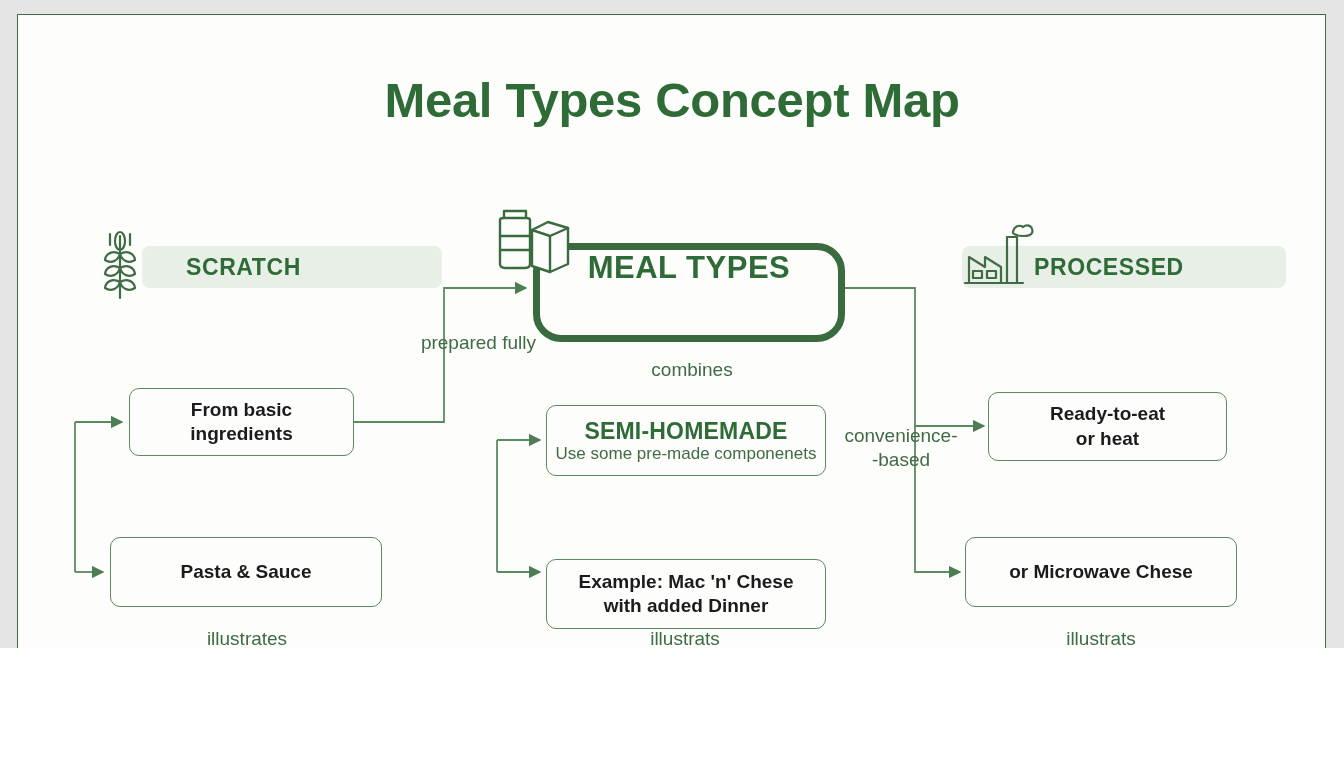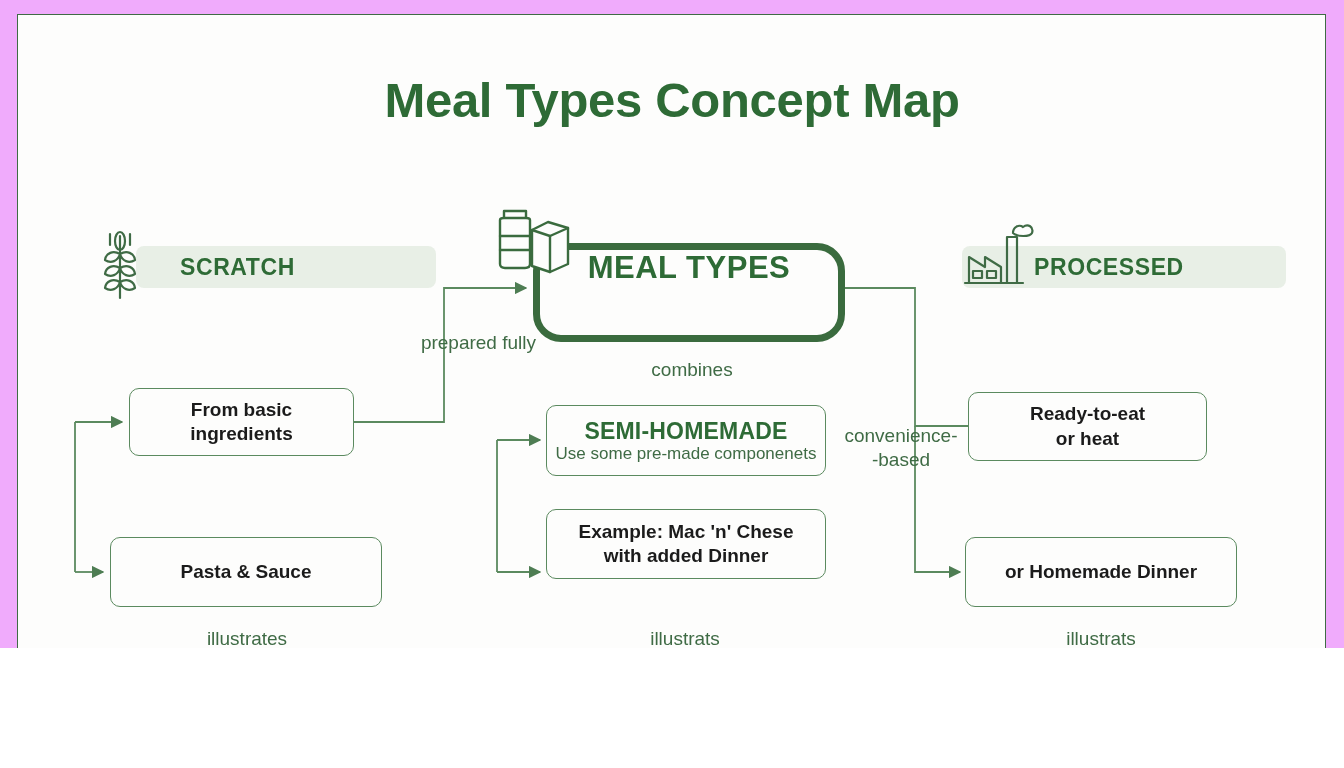--- a/index.html
+++ b/index.html
@@ -7,21 +7,21 @@
     padding: 0;
     background: #ffffff;
   }
   body {
     font-family: "Liberation Sans", sans-serif;
   }
   #canvas {
     position: relative;
     width: 1344px;
     height: 648px;
-    background: #f0abfc;
+    background: #e5e5e5;
     overflow: hidden;
   }
   #frame {
     position: absolute;
     left: 17px;
     top: 14px;
     width: 1309px;
     height: 739px;
     border: 1.5px solid #3f6b45;
     box-sizing: border-box;
@@ -169,21 +169,21 @@
 
       <path d="M 497 440 L 497 572"></path>
       <path d="M 497 440 L 540 440" marker-end="url(#arrow)"></path>
       <path d="M 497 572 L 540 572" marker-end="url(#arrow)"></path>
 
       <path d="M 831 288 L 915 288 L 915 426 L 984 426" marker-end="url(#arrow)"></path>
       <path d="M 915 426 L 915 572 L 960 572" marker-end="url(#arrow)"></path>
     </g>
   </svg>
 
-  <div class="chip" style="left:136px; top:246px; width:256px; padding-left:44px;">
+  <div class="chip" style="left:142px; top:246px; width:256px; padding-left:44px;">
     <span class="chip-label">SCRATCH</span>
   </div>
   <div class="chip-icon" style="left:99px; top:228px;">
     <svg width="42" height="72" viewBox="0 0 42 72" fill="none" stroke="#3f6b45" stroke-width="2.2" stroke-linecap="round" stroke-linejoin="round">
       <line x1="21" y1="8" x2="21" y2="70"></line>
       <line x1="11" y1="6" x2="11" y2="17"></line>
       <line x1="31" y1="6" x2="31" y2="17"></line>
       <ellipse cx="21" cy="13" rx="5" ry="9"></ellipse>
       <path d="M21 26 C14 22 7 25 6 32 C12 36 19 33 21 26 Z"></path>
       <path d="M21 26 C28 22 35 25 36 32 C30 36 23 33 21 26 Z"></path>
@@ -226,36 +226,36 @@
   <div class="node" style="left:129px; top:388px; width:225px; height:68px;">
     <div class="node-title-dark">From basic</div>
     <div class="node-title-dark">ingredients</div>
   </div>
 
   <div class="node" style="left:546px; top:405px; width:280px; height:71px;">
     <div class="node-title-green">SEMI-HOMEMADE</div>
     <div class="node-sub">Use some pre-made componenets</div>
   </div>
 
-  <div class="node" style="left:968px; top:392px; width:239px; height:69px;">
+  <div class="node" style="left:988px; top:392px; width:239px; height:69px;">
     <div class="node-title-dark">Ready-to-eat</div>
     <div class="node-title-dark">or heat</div>
   </div>
 
   <div class="node" style="left:110px; top:537px; width:272px; height:70px;">
     <div class="node-title-dark">Pasta &amp; Sauce</div>
   </div>
 
-  <div class="node" style="left:546px; top:509px; width:280px; height:70px;">
+  <div class="node" style="left:546px; top:559px; width:280px; height:70px;">
     <div class="node-title-dark">Example: Mac 'n' Chese</div>
     <div class="node-title-dark">with added Dinner</div>
   </div>
 
   <div class="node" style="left:965px; top:537px; width:272px; height:70px;">
-    <div class="node-title-dark">or Homemade Dinner</div>
+    <div class="node-title-dark">or Microwave Chese</div>
   </div>
 
   <div class="conn-label" style="left:356px; top:331px; width:180px;text-align:right;">prepared fully</div>
 
   <div class="conn-label" style="left:602px; top:358px; width:180px;">combines</div>
 
   <div class="conn-label" style="left:836px; top:424px; width:130px;">convenience-</div>
   <div class="conn-label" style="left:836px; top:448px; width:130px;">-based</div>
 
   <div class="conn-label" style="left:166px; top:627px; width:162px;">illustrates</div>

